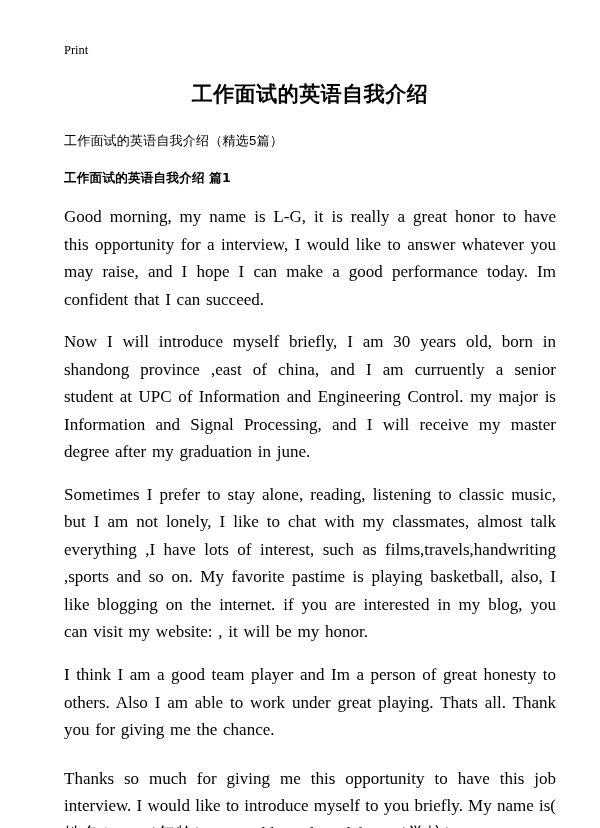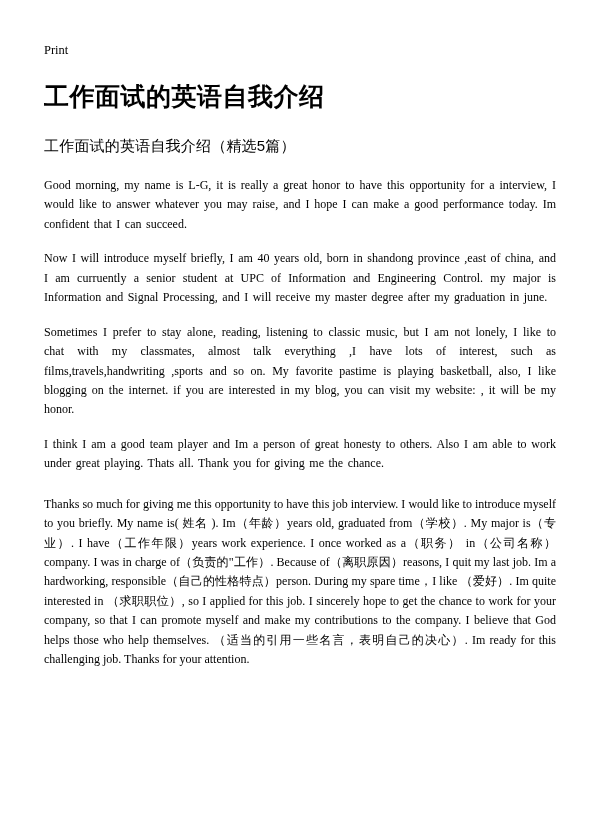--- a/index.html
+++ b/index.html
@@ -11,53 +11,54 @@
     width: 600px;
     height: 828px;
     font-family: "Liberation Serif", serif;
     color: #000000;
     overflow: hidden;
   }
   .page {
     width: 600px;
     height: 797px;
     box-sizing: border-box;
-    padding: 40px 44px 0 44px;
+    padding: 40px 44px 0 64px;
     position: relative;
   }
   .print-link {
     font-family: "Liberation Serif", serif;
     font-size: 12.5px;
     color: #000;
     margin: 0 0 22px 0;
     cursor: pointer;
     display: inline-block;
   }
   h1.doc-title {
     font-family: "DejaVu Sans", sans-serif;
     font-weight: bold;
-    font-size: 25px;
+    font-size: 21px;
+    text-align: center;
     margin: 0 0 24px 0;
     letter-spacing: 0.5px;
   }
   .subtitle {
-    font-family: Liberation Sans, sans-serif;
-    font-size: 15px;
+    font-family: Liberation Mono, monospace;
+    font-size: 13px;
     margin: 0 0 20px 0;
     letter-spacing: 0.2px;
   }
   h2.section-head {
     font-family: "DejaVu Sans", sans-serif;
     font-weight: bold;
     font-size: 12.6px;
     margin: 0 0 16px 0;
     letter-spacing: 0.2px;
   }
   p.para {
-    font-size: 12px;
+    font-size: 17px;
     line-height: 1.62;
     margin: 0 0 15px 0;
     text-align: justify;
     text-justify: inter-word;
     word-spacing: 1.5px;
   }
   p.para.cjk {
     word-spacing: 0px;
   }
   .spacer-sm { height: 6px; }
@@ -66,22 +67,23 @@
 <body>
 
 <div class="page">
 
   <a class="print-link">Print</a>
 
   <h1 class="doc-title">工作面试的英语自我介绍</h1>
 
   <div class="subtitle">工作面试的英语自我介绍（精选5篇）</div>
 
+  <h2 class="section-head">工作面试的英语自我介绍 篇1</h2>
   <p class="para">Good morning, my name is L-G, it is really a great honor to have this opportunity for a interview, I would like to answer whatever you may raise, and I hope I can make a good performance today. Im confident that I can succeed.</p>
-  <p class="para">Now I will introduce myself briefly, I am 40 years old, born in shandong province ,east of china, and I am curruently a senior student at UPC of Information and Engineering Control. my major is Information and Signal Processing, and I will receive my master degree after my graduation in june.</p>
+  <p class="para">Now I will introduce myself briefly, I am 30 years old, born in shandong province ,east of china, and I am curruently a senior student at UPC of Information and Engineering Control. my major is Information and Signal Processing, and I will receive my master degree after my graduation in june.</p>
   <p class="para">Sometimes I prefer to stay alone, reading, listening to classic music, but I am not lonely, I like to chat with my classmates, almost talk everything ,I have lots of interest, such as films,travels,handwriting ,sports and so on. My favorite pastime is playing basketball, also, I like blogging on the internet. if you are interested in my blog, you can visit my website: , it will be my honor.</p>
   <p class="para">I think I am a good team player and Im a person of great honesty to others. Also I am able to work under great playing. Thats all. Thank you for giving me the chance.</p>
 
   <div class="spacer-sm"></div>
 
   <p class="para cjk">Thanks so much for giving me this opportunity to have this job interview. I would like to introduce myself to you briefly. My name is( 姓名 ). Im（年龄）years old, graduated from（学校）. My major is（专业）. I have（工作年限）years work experience. I once worked as a（职务） in（公司名称） company. I was in charge of（负责的"工作）. Because of（离职原因）reasons, I quit my last job. Im a hardworking, responsible（自己的性格特点）person. During my spare time，I like （爱好）. Im quite interested in （求职职位）, so I applied for this job. I sincerely hope to get the chance to work for your company, so that I can promote myself and make my contributions to the company. I believe that God helps those who help themselves. （适当的引用一些名言，表明自己的决心）. Im ready for this challenging job. Thanks for your attention.</p>
 
   
 
   

